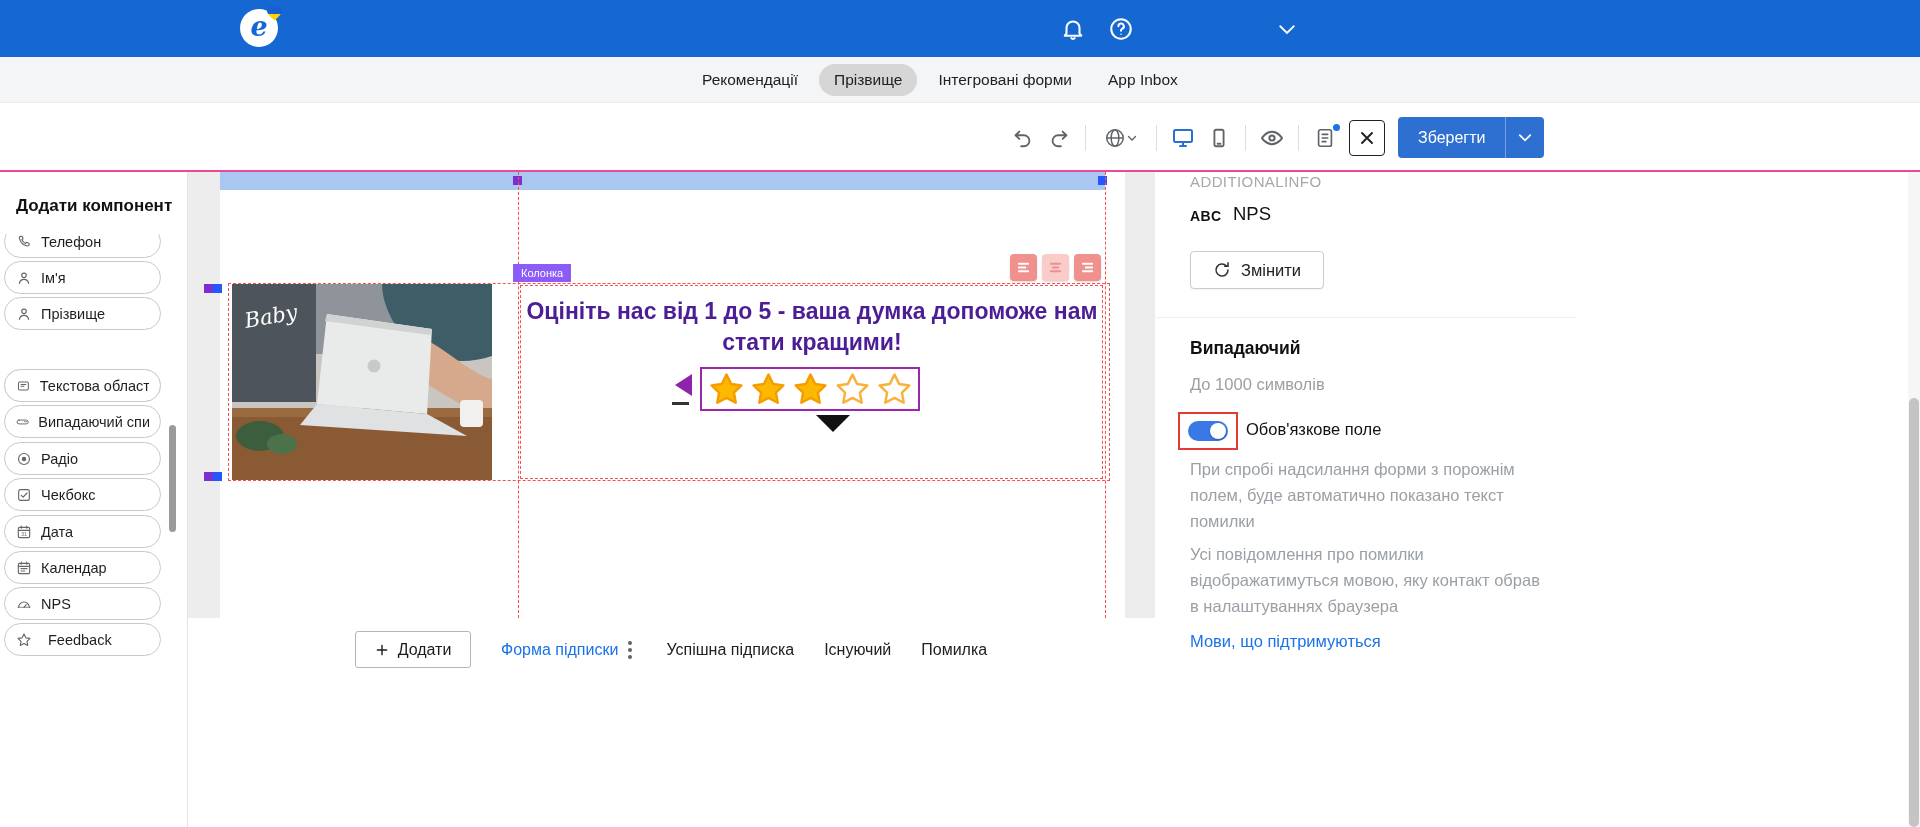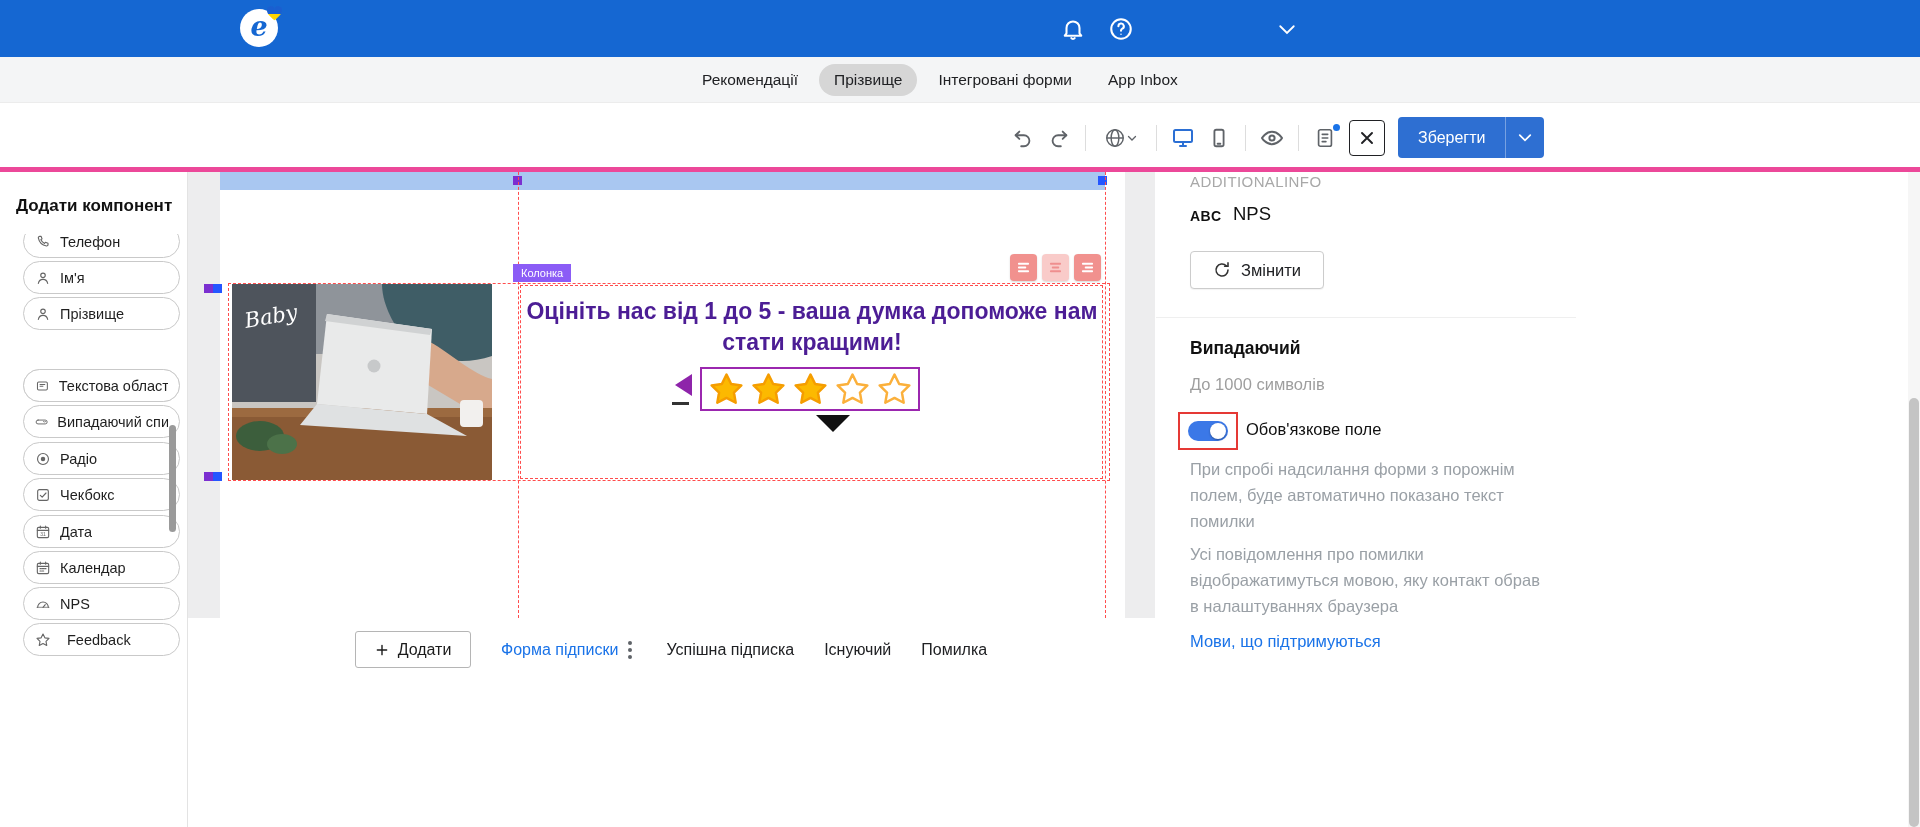--- a/index.html
+++ b/index.html
@@ -17,39 +17,39 @@
   .nav-item.active { background:#0b4fb6; }
   .topnav-icon { position:absolute; top:16px; width:26px; height:26px; cursor:pointer; }
 
   
   .tabbar { position:absolute; top:57px; left:0; width:1920px; height:46px; background:#f4f5f6; border-bottom:1px solid #ececec; }
   .tabbar-inner { position:absolute; left:684px; top:7px; display:flex; align-items:center; }
   .tab { font-size:15.5px; color:#202124; padding:7px 15px; margin:0 3px; border-radius:17px; cursor:pointer; white-space:nowrap; }
   .tab.active { background:#d6d6d6; }
 
   
-  .toolbar { position:absolute; top:103px; left:0; width:1920px; height:69px; background:#fff; border-bottom:5px solid #ec4899; }
+  .toolbar { position:absolute; top:103px; left:0; width:1920px; height:69px; background:#fff; border-bottom:2px solid #ec4899; }
   .toolbar-right { position:absolute; left:1005px; top:14px; height:41px; display:flex; align-items:center; }
   .tool-btn { width:36px; height:36px; display:flex; align-items:center; justify-content:center; cursor:pointer; border-radius:4px; position:relative; }
   .tool-sep { width:1px; height:26px; background:#ddd; margin:0 8px; }
   .globe-btn { width:54px; }
   .close-btn { border:1.5px solid #202124; margin-left:6px; }
   .blue-dot { position:absolute; top:4px; right:3px; width:7px; height:7px; border-radius:50%; background:#1a73e8; }
   .save-btn { margin-left:13px; height:41px; background:#2e6fd2; border-radius:4px; display:flex; align-items:center; color:#fff; cursor:pointer; }
   .save-label { padding:0 20px; font-size:16px; }
   .save-sep { width:1px; height:41px; background:rgba(255,255,255,.35); }
   .save-caret { width:38px; display:flex; align-items:center; justify-content:center; height:41px; }
 
   
   .main { position:absolute; top:172px; left:0; width:1920px; height:655px; }
 
   
   .sidebar { position:absolute; left:0; top:0; width:188px; height:655px; background:#fff; border-right:1px solid #e3e3e3; }
   .sidebar-title { position:absolute; left:16px; top:24px; font-size:17px; font-weight:bold; color:#111; }
-  .comp-item { position:absolute; left:23px; width:157px; height:33px; border:1px solid #c9c9c9; border-radius:17px; background:#fff;
+  .comp-item { position:absolute; left:4px; width:157px; height:33px; border:1px solid #c9c9c9; border-radius:17px; background:#fff;
                display:flex; align-items:center; gap:9px; padding:0 11px; font-size:14.5px; color:#1f1f1f;
                overflow:hidden; white-space:nowrap; cursor:pointer; }
   .comp-item .lbl { overflow:hidden; }
   .sidebar-scroll { position:absolute; left:169px; top:253px; width:7px; height:107px; background:#9a9a9a; border-radius:4px; cursor:pointer; }
 
   
   .canvas { position:absolute; left:188px; top:0; width:967px; height:655px; background:#ededee; }
   .form-stage { position:absolute; left:32px; top:0; width:905px; height:446px; background:#fff; }
   .blue-strip { position:absolute; left:0; top:0; width:885px; height:18px; background:#a9c7f1; }
   .handle { position:absolute; width:9px; height:9px; }

